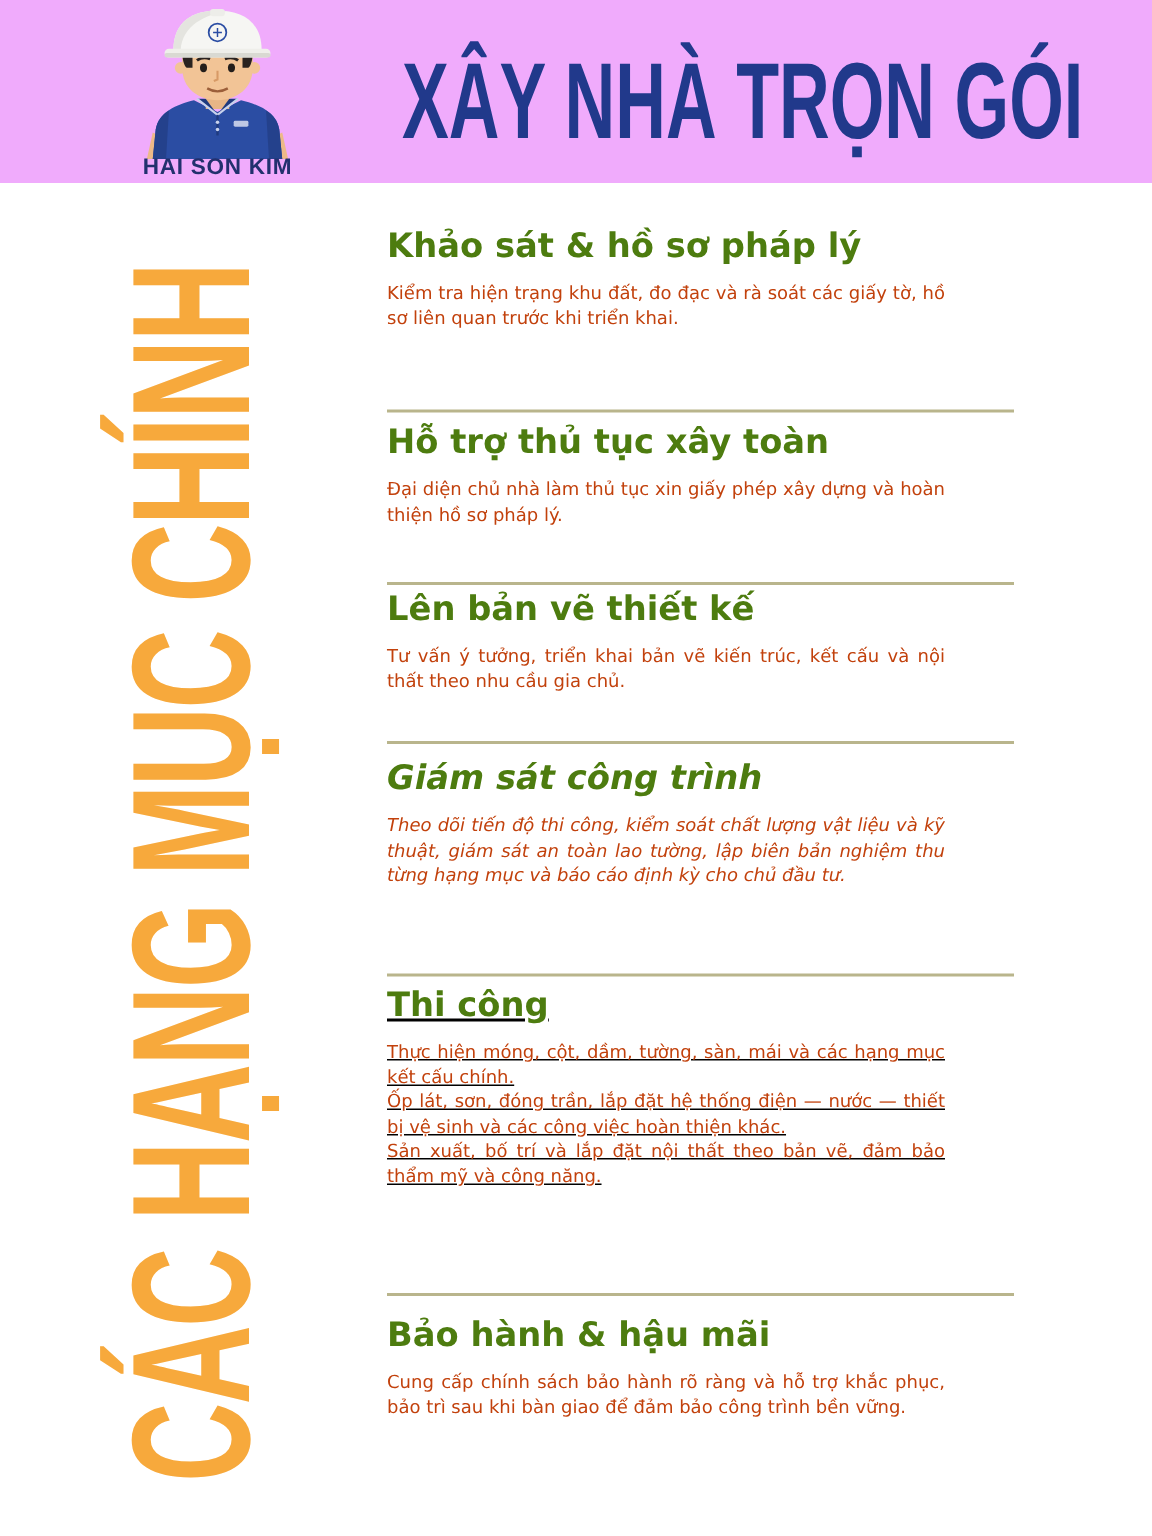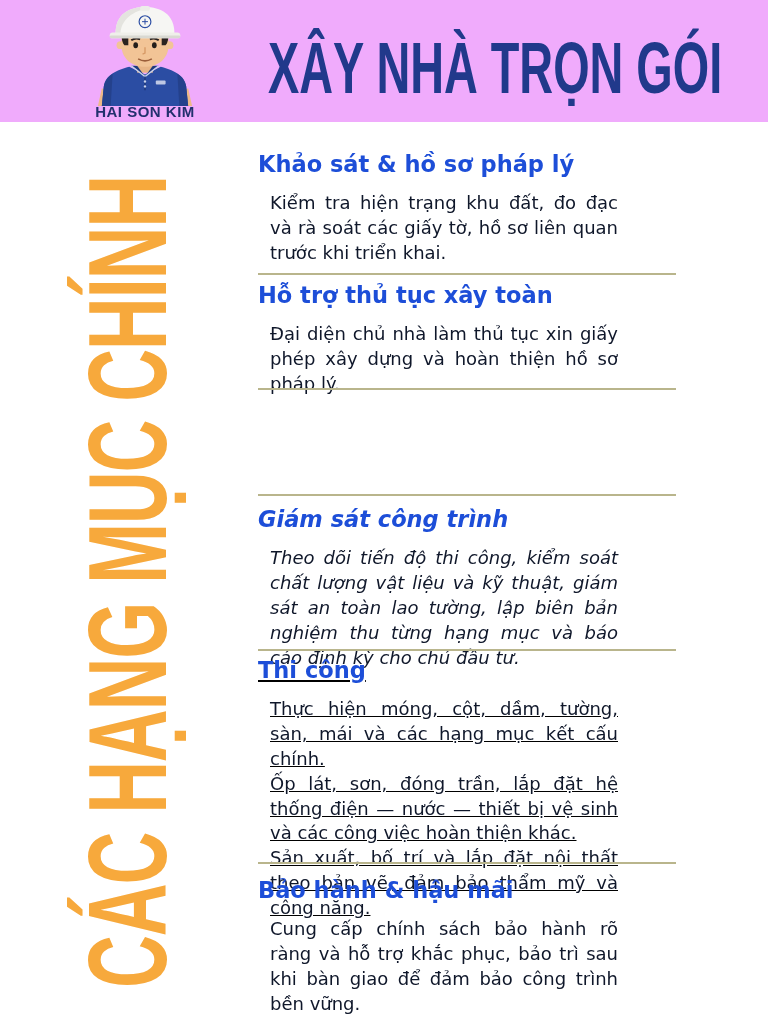--- a/index.html
+++ b/index.html
@@ -37,24 +37,24 @@
     font-family: "Liberation Sans", sans-serif;
     font-weight: 700; font-size: 112px; letter-spacing: -2px;
     color: #F7A93C;
   }
 
   
   .items { position: absolute; left: 258px; top: 0; width: 460px; height: 1024px; }
   .item { position: absolute; left: 0; width: 372px; }
   .item h2 {
     margin: 0 0 8px 0; font-size: 22.5px; line-height: 1.3;
-    font-weight: 700; color: #1d4ed8;
+    font-weight: 700; color: #4d7c0f;
   }
   .item p {
-    margin: 12px; font-size: 18px; line-height: 1.38; color: #0f172a;
+    margin: 0; font-size: 12px; line-height: 1.38; color: #c2410c;
     text-align: justify; white-space: pre-line;
   }
   .item-1 { top: 150px; }
   .item-2 { top: 281px; }
   .item-3 { top: 392px; }
   .item-4 { top: 505px; font-style: italic; }
   .item-5 { top: 656px; text-decoration: underline; }
   .item-6 { top: 876px; }
 
   .divider { position: absolute; left: 0; width: 418px; height: 2px; background: #B9B58C; }
@@ -131,20 +131,24 @@
 
     <div class="divider divider-1"></div>
 
     <section class="item item-2">
       <h2>Hỗ trợ thủ tục xây toàn</h2>
       <p>Đại diện chủ nhà làm thủ tục xin giấy phép xây dựng và hoàn thiện hồ sơ pháp lý.</p>
     </section>
 
     <div class="divider divider-2"></div>
 
+    <section class="item item-3">
+      <h2>Lên bản vẽ thiết kế</h2>
+      <p>Tư vấn ý tưởng, triển khai bản vẽ kiến trúc, kết cấu và nội thất theo nhu cầu gia chủ.</p>
+    </section>
 
     <div class="divider divider-3"></div>
 
     <section class="item item-4">
       <h2>Giám sát công trình</h2>
       <p>Theo dõi tiến độ thi công, kiểm soát chất lượng vật liệu và kỹ thuật, giám sát an toàn lao tường, lập biên bản nghiệm thu từng hạng mục và báo cáo định kỳ cho chủ đầu tư.</p>
     </section>
 
     <div class="divider divider-4"></div>
 

